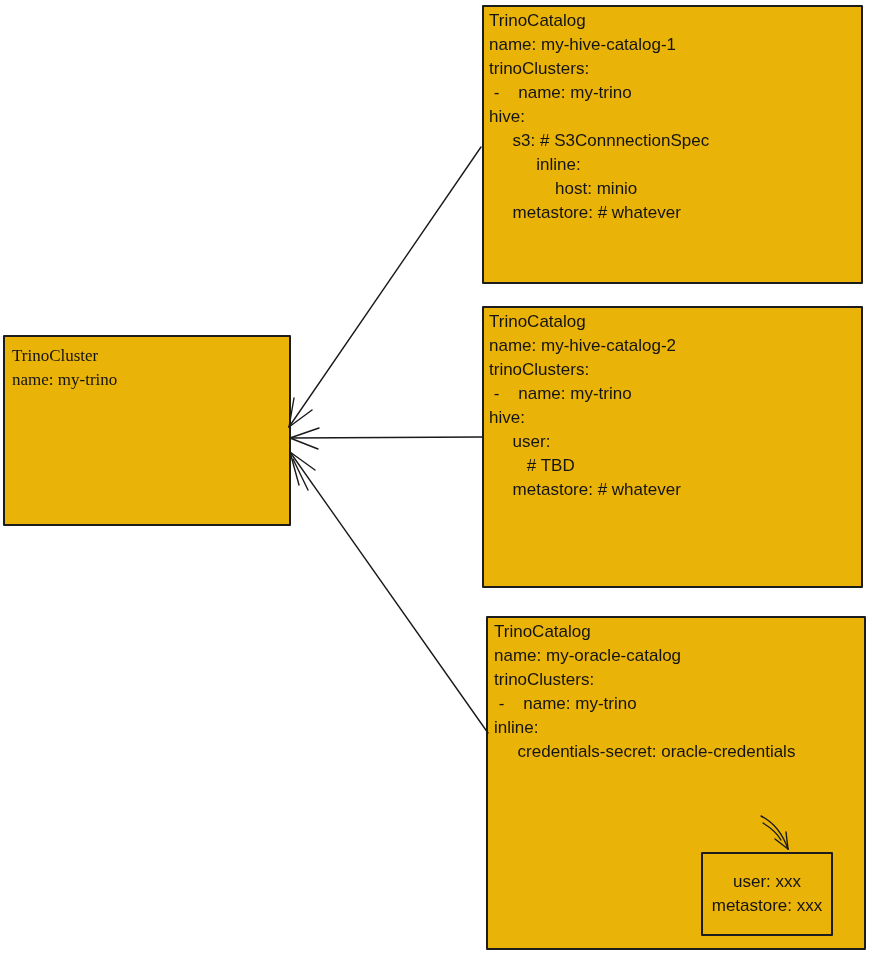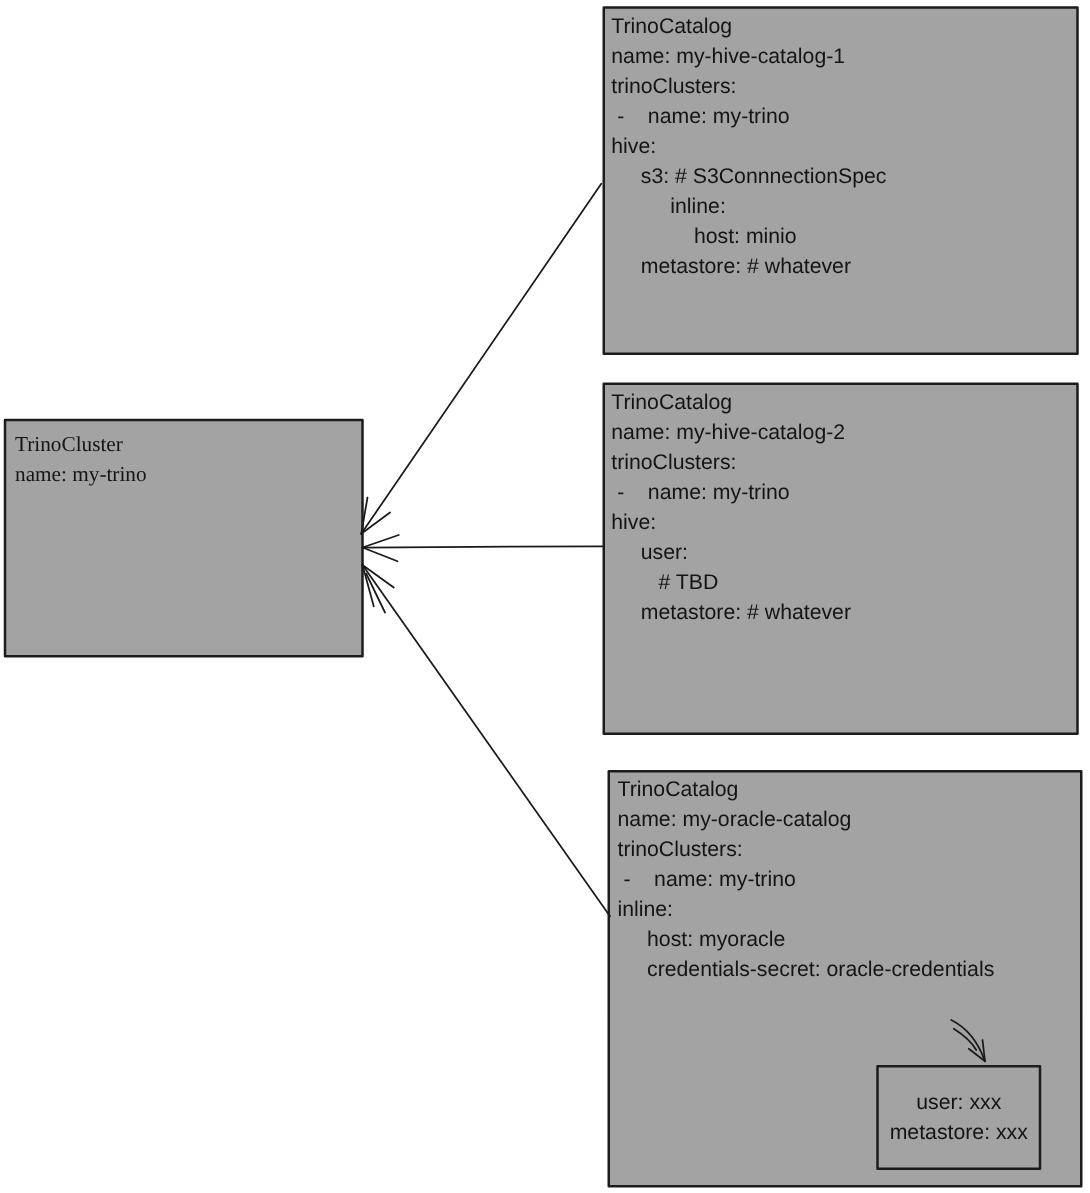--- a/index.html
+++ b/index.html
@@ -12,21 +12,21 @@
     width: 872px;
     height: 954px;
     background: #ffffff;
     font-family: "Liberation Sans", "DejaVu Sans", sans-serif;
     color: #141414;
     overflow: hidden;
   }
   .node {
     position: absolute;
     box-sizing: border-box;
-    background: #a3a3a3;
+    background: #eab308;
     border: 2px solid #1c1c1c;
     border-radius: 1px;
     font-size: 17px;
     line-height: 24px;
     z-index: 1;
   }
   .node .yline {
     white-space: pre;
   }
   #node-cluster   { left: 3px;   top: 335px; width: 288px; height: 191px; padding: 7px 6px 0 7px; font-family: Liberation Serif, serif; }
@@ -76,21 +76,20 @@
     <div class="yline">        # TBD</div>
     <div class="yline">     metastore: # whatever</div>
   </div>
 
   <div class="node" id="node-catalog3">
     <div class="yline">TrinoCatalog</div>
     <div class="yline">name: my-oracle-catalog</div>
     <div class="yline">trinoClusters:</div>
     <div class="yline"> -    name: my-trino</div>
     <div class="yline">inline:</div>
-    <div class="yline">     host: myoracle</div>
     <div class="yline">     credentials-secret: oracle-credentials</div>
   </div>
 
   <div class="node" id="node-secret">
     <div class="yline">user: xxx</div>
     <div class="yline">metastore: xxx</div>
   </div>
 
   <svg class="connector-layer" width="872" height="954" viewBox="0 0 872 954" stroke="#1a1a1a" stroke-width="1.4" stroke-linecap="round" fill="none">
 

